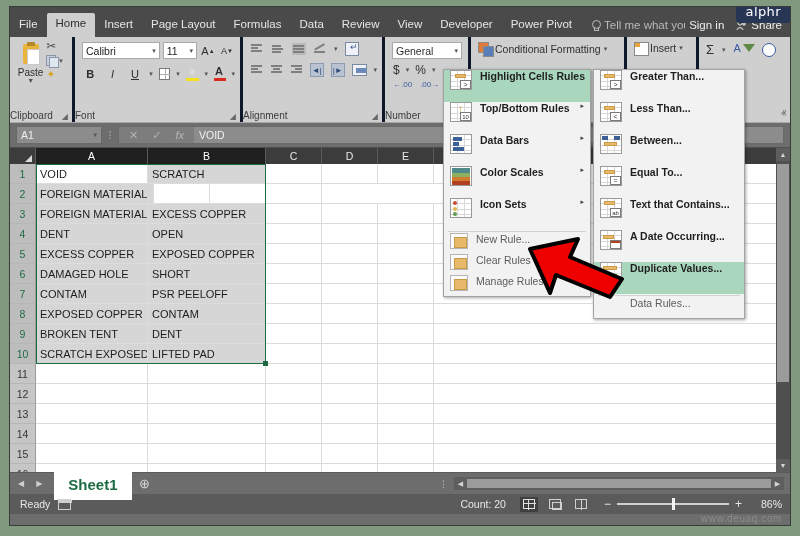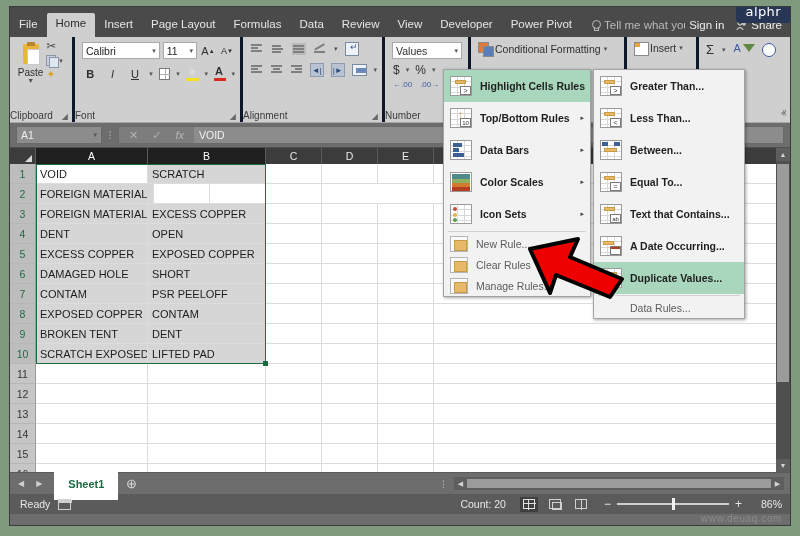--- a/index.html
+++ b/index.html
@@ -215,21 +215,21 @@
   .selhandle{position:absolute;right:-3px;bottom:-3px;width:5px;height:5px;background:#1d6b42;}
 
   
   .vscroll{position:absolute;right:0;top:0;width:14px;bottom:0;background:#4f4f4f;}
   .vsUp,.vsDn{height:13px;color:#d5d5d5;font-size:7px;display:flex;align-items:center;justify-content:center;background:#5e5e5e;}
   .vsThumb{position:absolute;left:1px;right:1px;top:16px;height:218px;background:#9b9b9b;}
 
   
   .sheetbar{height:22px;background:#6d6d6d;display:flex;align-items:center;padding-left:8px;gap:0;border-top:1px solid #5a5a5a;}
   .navArrows{display:flex;gap:12px;color:#cfcfcf;font-size:8px;padding-right:12px;}
-  .stab{background:#fff;color:#1d6b42;font-size:11px;font-weight:bold;padding:4px 14px 3px 14px;height:32px;display:flex;align-items:center;}
+  .stab{background:#fff;color:#1d6b42;font-size:15px;font-weight:bold;padding:4px 14px 3px 14px;height:32px;display:flex;align-items:center;}
   .addsheet{width:26px;display:flex;align-items:center;justify-content:center;color:#d9d9d9;font-size:13px;}
   .sheetSpacer{flex:1;}
   .hsDots{color:#cfcfcf;font-size:9px;line-height:8px;padding:0 6px;}
   .hscroll{width:330px;height:13px;background:#5e5e5e;display:flex;align-items:center;margin-right:6px;}
   .hsArrow{width:13px;text-align:center;color:#d5d5d5;font-size:7px;}
   .hsTrack{flex:1;height:9px;background:#9b9b9b;}
 
   
   .statusbar{height:20px;background:#5b5b5b;display:flex;align-items:center;color:#e8e8e8;font-size:10.5px;padding:0 8px;gap:8px;}
   .stReady{padding-left:2px;}
@@ -257,21 +257,21 @@
     position:absolute;left:433px;top:62px;width:148px;
     background:#f2f2f2;border:1px solid #a3a3a3;
     box-shadow:1px 1px 3px rgba(0,0,0,0.35); z-index:40;
   }
   .menu2{
     position:absolute;left:583px;top:62px;width:152px;
     background:#f2f2f2;border:1px solid #a3a3a3;
     box-shadow:1px 1px 3px rgba(0,0,0,0.35); z-index:41;
   }
   .mi{
-    display:flex;align-items:center;height:32px;padding:0 6px;gap:8px;
+    display:flex;height:32px;padding:0 6px;gap:8px;
     font-size:10.5px;color:#1f1f1f;position:relative;
   }
   .mi.hl{background:#a9d7bd;}
   .mi .mlbl{font-weight:bold;flex:1;white-space:nowrap;}
   .mi .arrw{font-size:7px;color:#444;}
   .mi.small{height:21px;}
   .mi.small .mlbl{font-weight:normal;color:#5c5c5c;}
   .msep{height:1px;background:#d2d2d2;margin:1px 4px;}
   .micon{width:22px;height:20px;flex:0 0 auto;position:relative;border:1px solid #9a9a9a;background:#fff;}
   .gridlines{position:absolute;left:0;top:0;right:0;bottom:0;
@@ -446,21 +446,21 @@
       </div>
       <div class="glabel">
         <span>Alignment</span>
         <span class="dlg">◢</span>
       </div>
     </div>
 
     <div class="rgroup numg">
       <div class="frow">
         <div class="nbox">
-          <span>Values</span>
+          <span>General</span>
           <span class="caret">▾</span>
         </div>
       </div>
       <div class="nrow">
         <span>$</span>
         <span class="tdot">▾</span>
         <span>%</span>
         <span class="tdot">▾</span>
       </div>
       <div class="nrow2">

